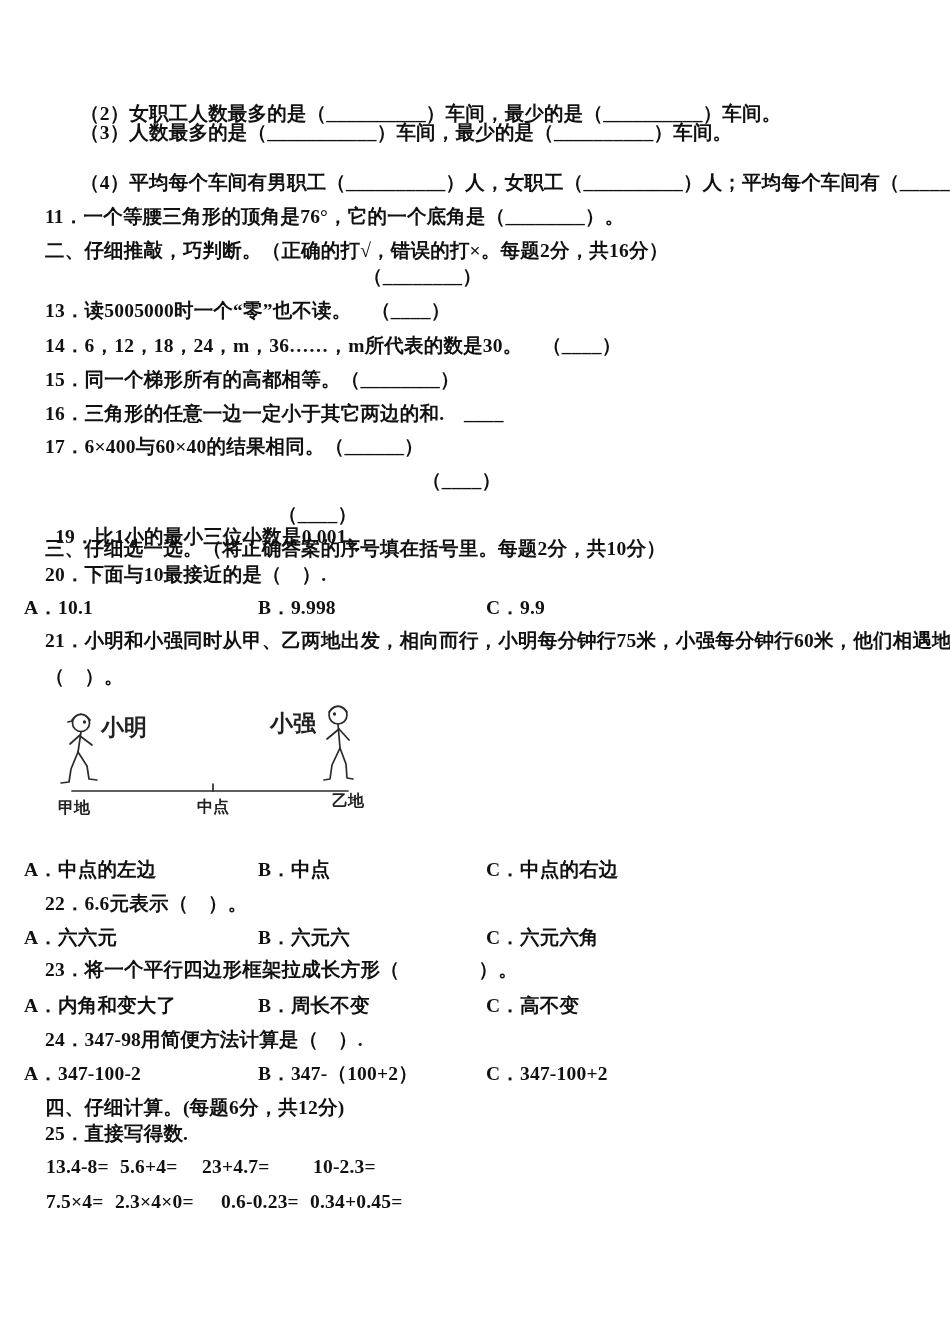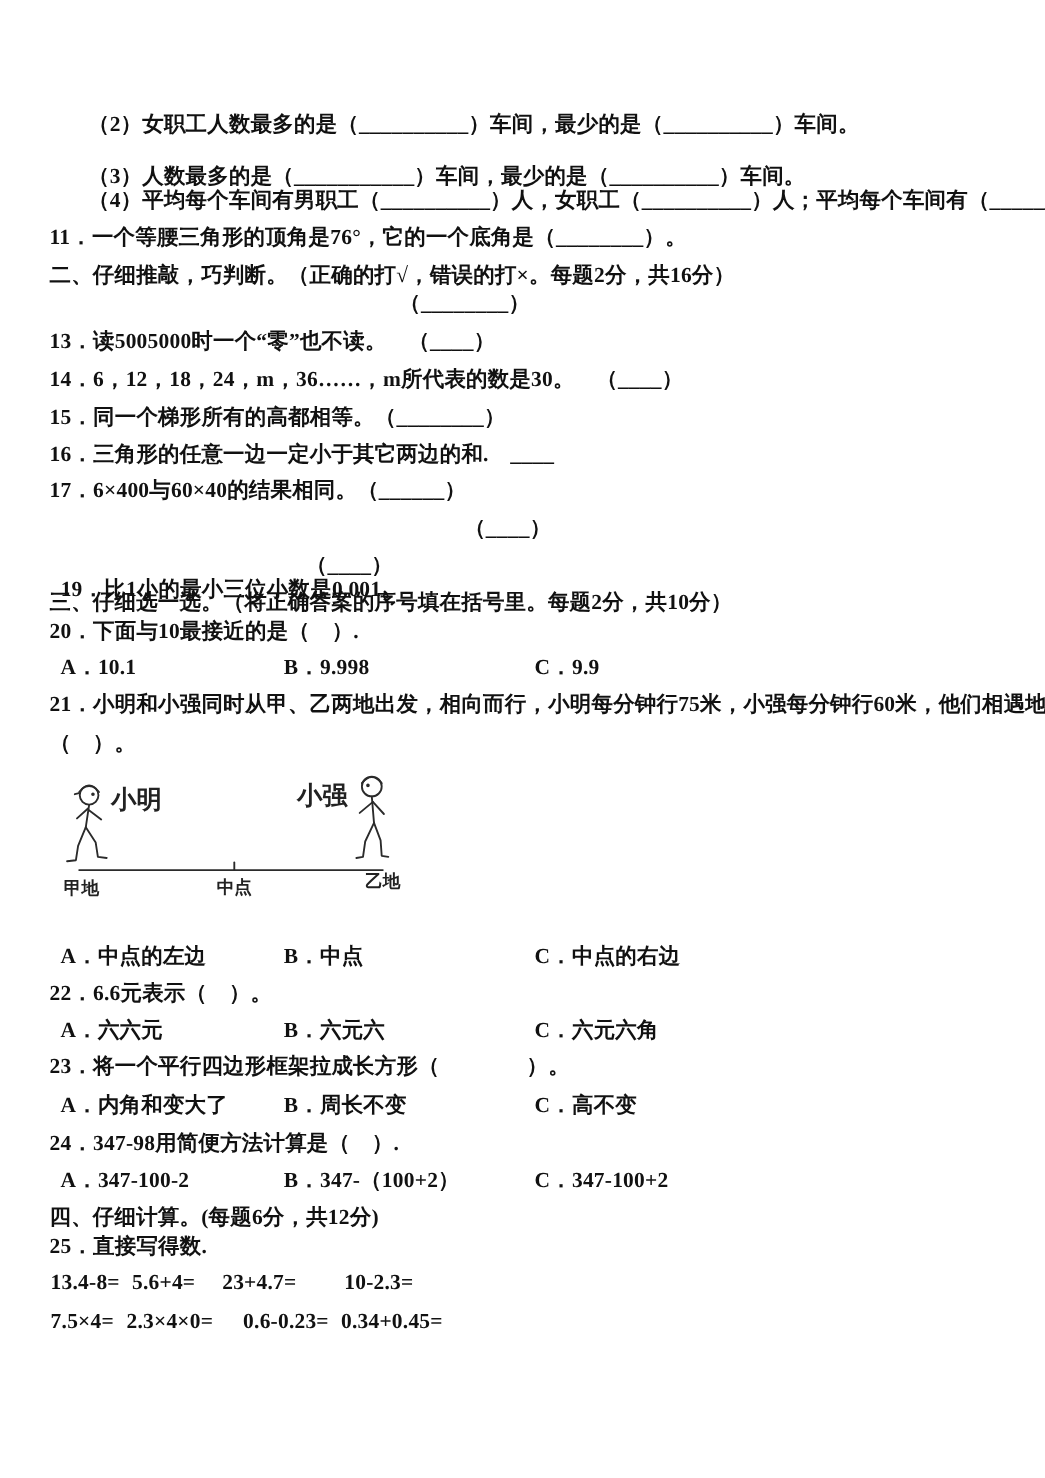--- a/index.html
+++ b/index.html
@@ -15,40 +15,40 @@
     position:absolute;
     left:45px;
     font-size:19.5px;
     line-height:1.15;
     white-space:pre;
     letter-spacing:0.2px;
   }
   .indent{left:52px;margin-left:28px;}
   .row{left:0;width:950px;}
   .abs{position:absolute;top:0;white-space:pre;}
-  .opt-a{left:55px;}
+  .opt-a{left:24px;}
   .opt-b{left:258px;}
   .opt-c{left:486px;}
   .fig{
     position:absolute;
     left:55px;top:698px;
     width:340px;height:122px;
   }
   .fig text{
     font-family:"Liberation Serif","DejaVu Serif",serif;
     font-weight:700;
     fill:#222;
   }
   .sketch{stroke:#2b2b2b;stroke-width:1.7;fill:none;stroke-linecap:round;stroke-linejoin:round;}
 </style>
 </head>
 <body>
 
 <div class="line indent" style="top:103px">（2）女职工人数最多的是（__________）车间，最少的是（__________）车间。</div>
-<div class="line indent" style="top:150px">（3）人数最多的是（___________）车间，最少的是（__________）车间。</div>
+<div class="line indent" style="top:122px">（3）人数最多的是（___________）车间，最少的是（__________）车间。</div>
 <div class="line indent" style="top:172px">（4）平均每个车间有男职工（__________）人，女职工（__________）人；平均每个车间有（________）人。</div>
 <div class="line" style="top:206px">11．一个等腰三角形的顶角是76°，它的一个底角是（________）。</div>
 
 <div class="line" style="top:240px">二、仔细推敲，巧判断。（正确的打√，错误的打×。每题2分，共16分）</div>
 
 <div class="line" style="top:266px">
   <span class="abs" style="left:318px">（________）</span>
 </div>
 
 <div class="line" style="top:300px">13．读5005000时一个“零”也不读。　（____）</div>

